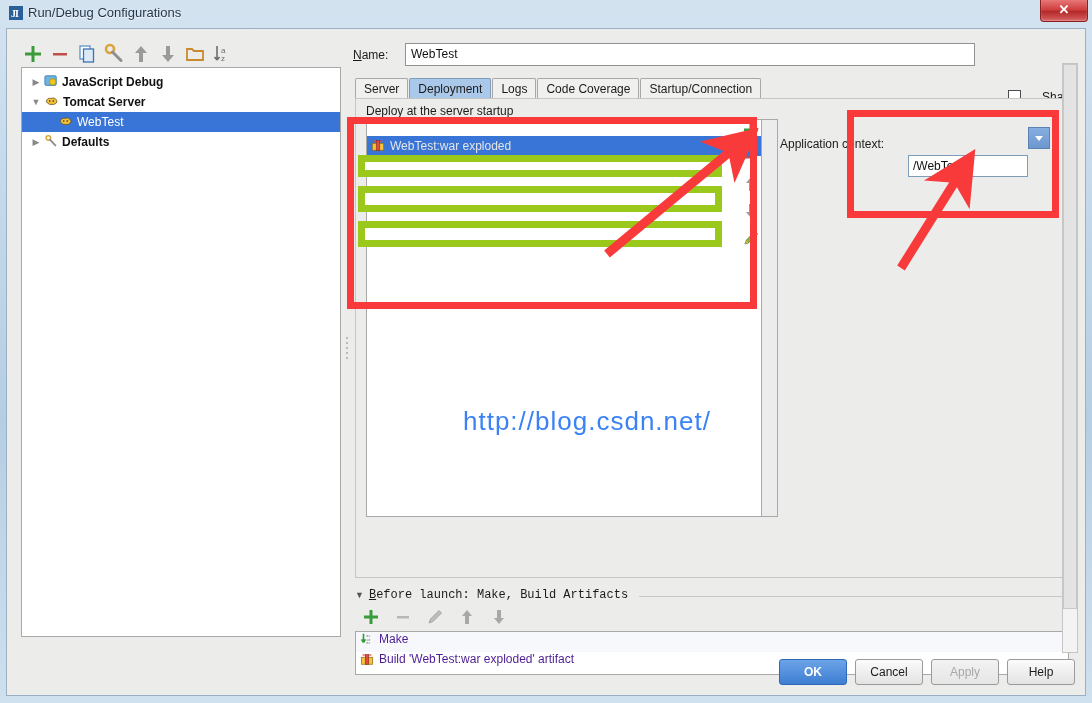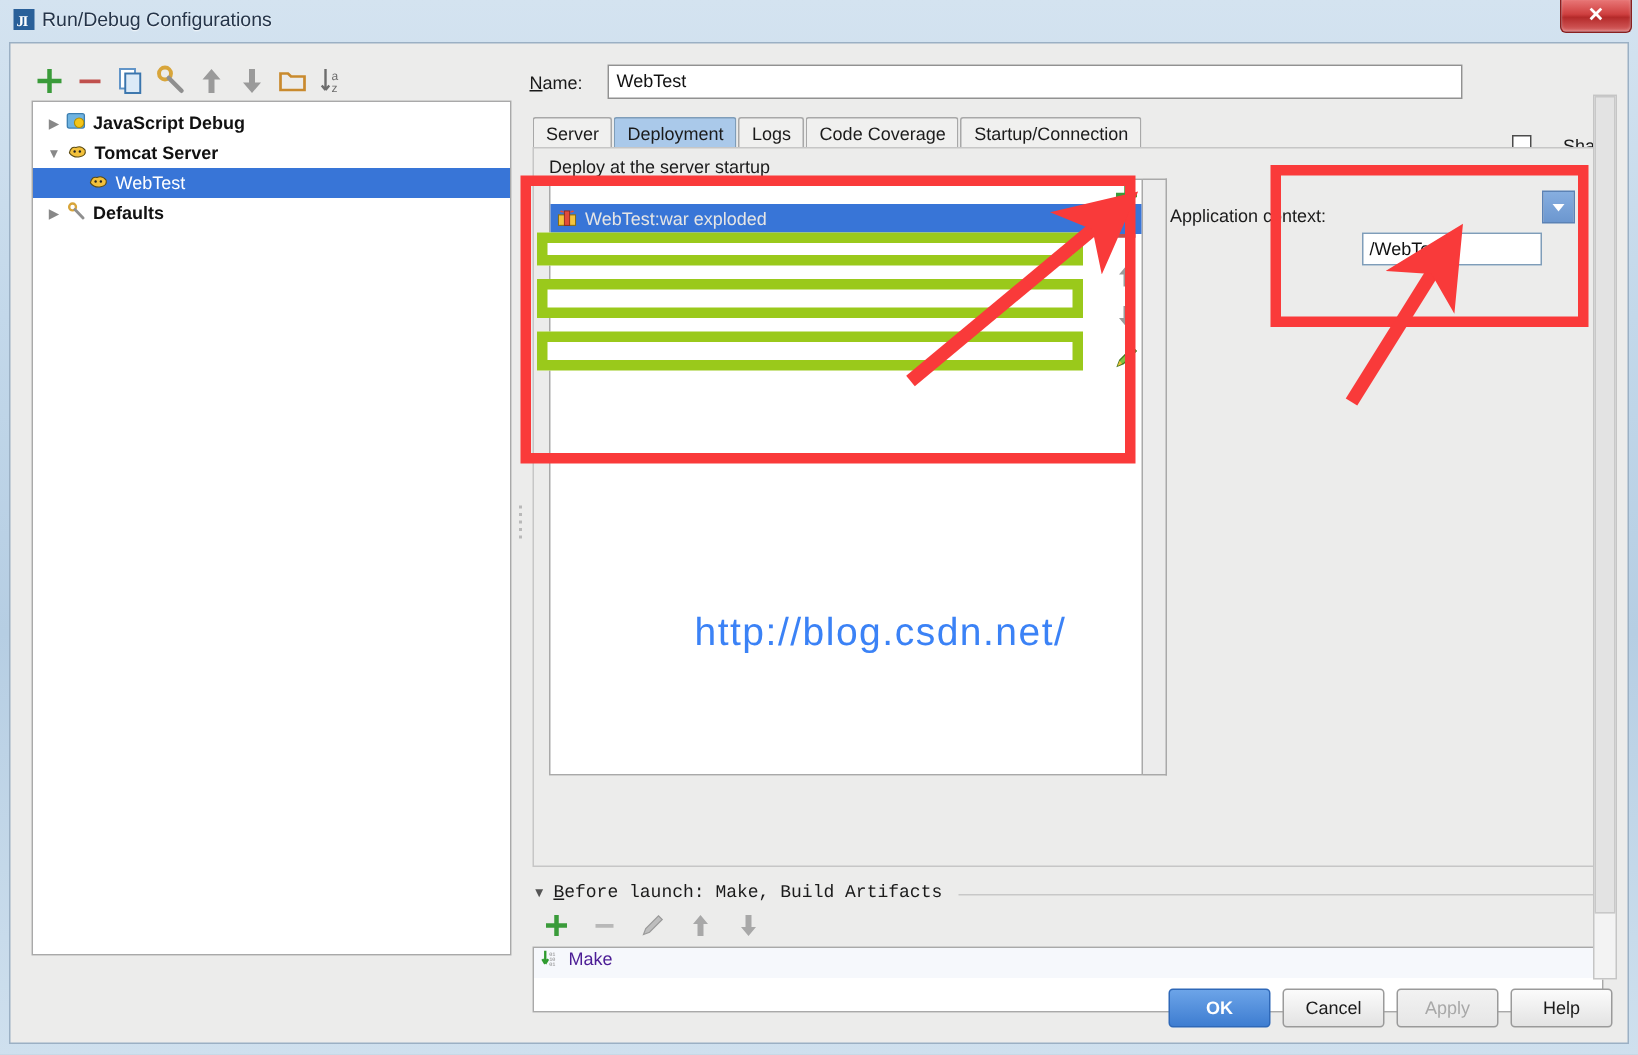--- a/index.html
+++ b/index.html
@@ -486,20 +486,31 @@
             <span>
               <svg width="14" height="14" viewBox="0 0 16 16">
                 <path d="M4 2 L4 10 M4 12 L1.8 8.5 M4 12 L6.2 8.5" stroke="#2f9b2f" stroke-width="1.8" fill="none"></path>
                 <text x="7" y="6" font-size="4" fill="#7a7a7a" font-family="Liberation Mono, monospace">01</text>
                 <text x="7" y="10" font-size="4" fill="#7a7a7a" font-family="Liberation Mono, monospace">10</text>
                 <text x="7" y="14" font-size="4" fill="#7a7a7a" font-family="Liberation Mono, monospace">01</text>
               </svg>
             </span>
             <span>Make</span>
           </div>
+          <div class="bl-row">
+            <span>
+              <svg width="14" height="14" viewBox="0 0 16 16">
+                <rect x="1.5" y="6" width="13" height="8" fill="#f3c43e" stroke="#8a6d12" stroke-width="0.8"></rect>
+                <rect x="6" y="3" width="4" height="11" fill="#e34b3a" stroke="#8a2a1e" stroke-width="0.7"></rect>
+                <path d="M6 4 Q4 1.5 2.5 3.5 Q4 4.5 6 4 Z" fill="#e34b3a"></path>
+                <path d="M10 4 Q12 1.5 13.5 3.5 Q12 4.5 10 4 Z" fill="#e34b3a"></path>
+              </svg>
+            </span>
+            <span>Build 'WebTest:war exploded' artifact</span>
+          </div>
         </div>
       </div>
 
       <div class="vscroll">
         <div class="thumb"></div>
       </div>
 
       <div class="btn-row">
         <div class="btn primary">OK</div>
         <div class="btn">Cancel</div>

